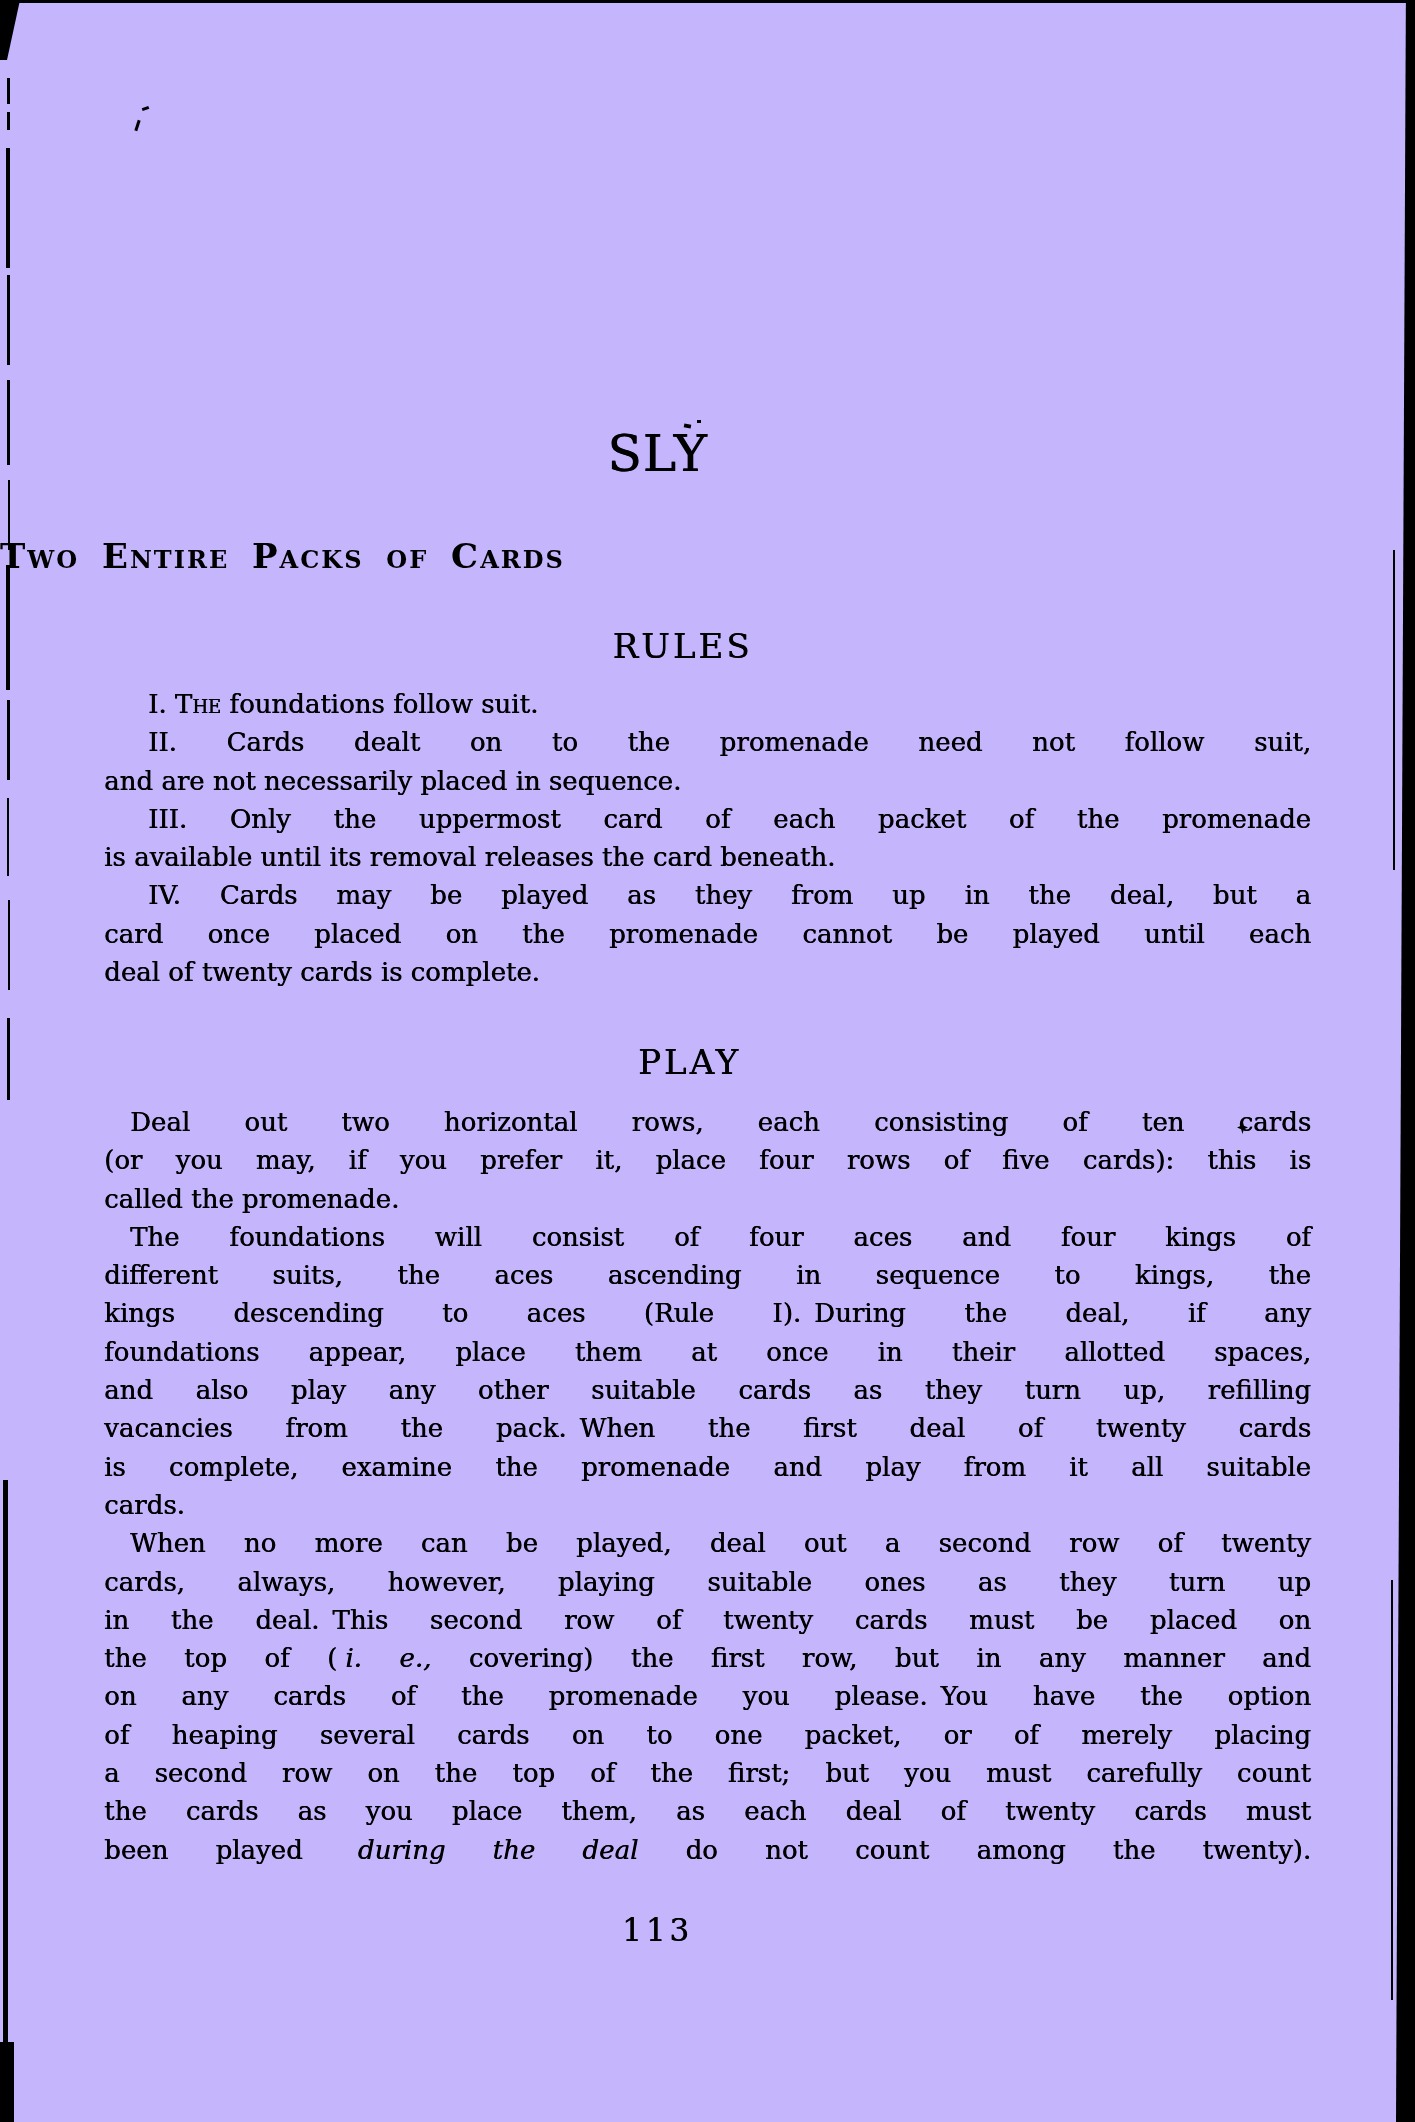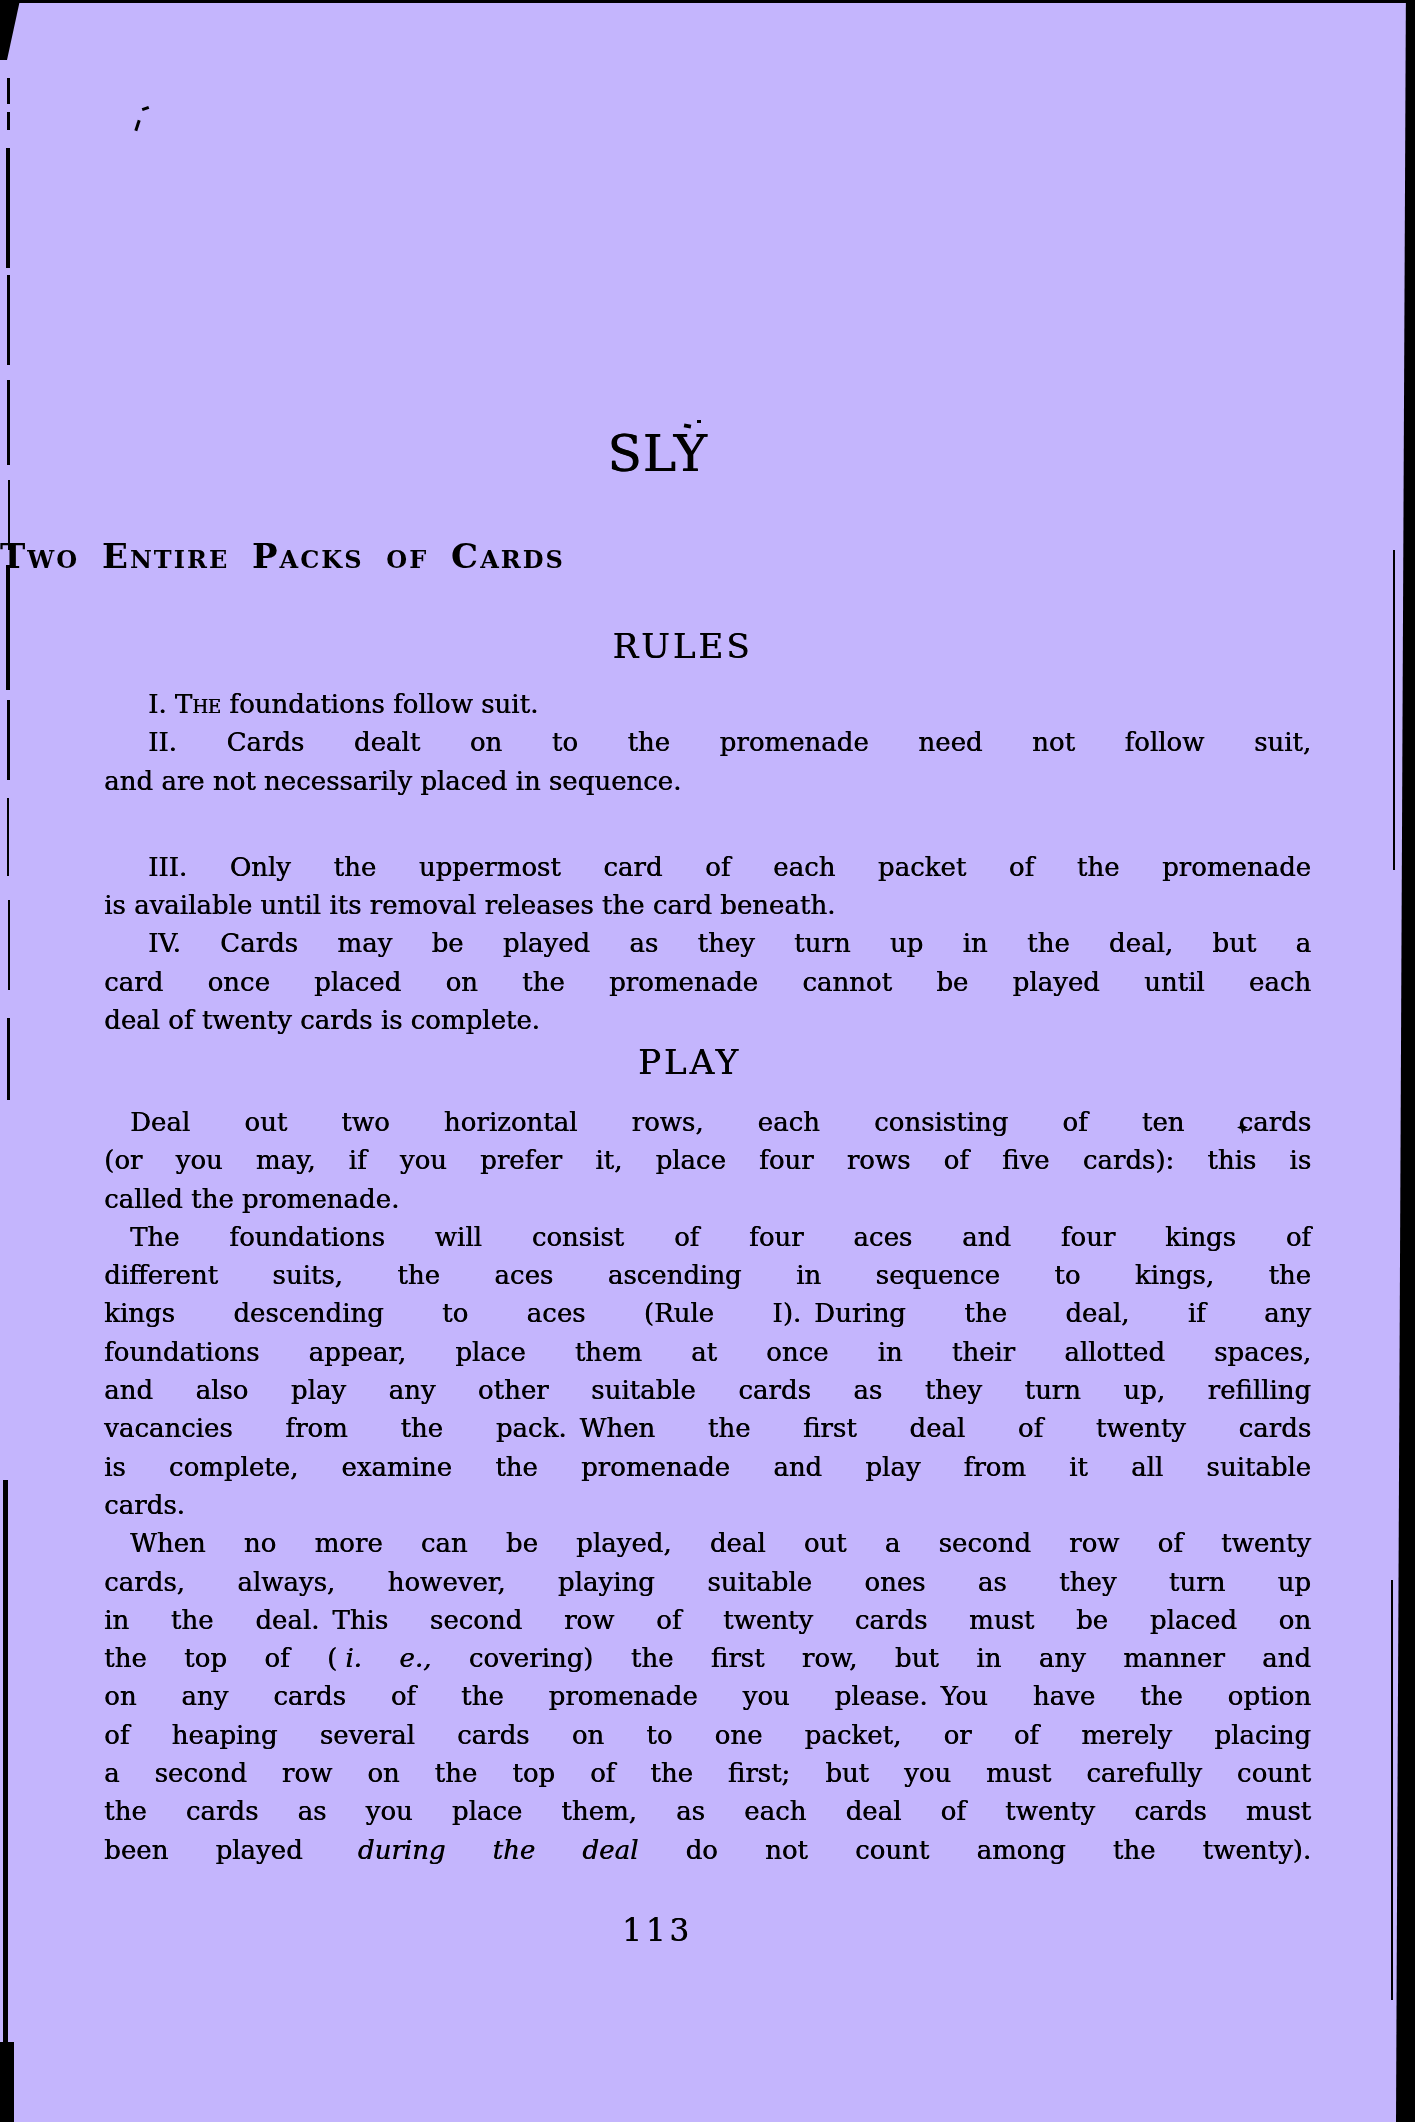--- a/index.html
+++ b/index.html
@@ -102,23 +102,23 @@
   <div class="page-title">SLY</div>
 
   <div class="subtitle">Two Entire Packs of Cards</div>
 
   <div class="sec-heading" id="rules-heading">RULES</div>
 
   <div class="body-block" id="rules-block">
       <div class="tline tlast" style="text-indent: 44px;"><span>I. T</span><span class="sc">he</span><span> foundations follow suit.</span></div>
       <div class="tline" style="text-indent: 44px;"><span>II. Cards dealt on to the promenade need not follow suit,</span></div>
       <div class="tline tlast"><span>and are not necessarily placed in sequence.</span></div>
-      <div class="tline" style="text-indent: 44px; margin-top: 48px;"><span>III. Only the uppermost card of each packet of the promenade</span></div>
+      <div class="tline" style="text-indent: 44px;"><span>III. Only the uppermost card of each packet of the promenade</span></div>
       <div class="tline tlast"><span>is available until its removal releases the card beneath.</span></div>
-      <div class="tline" style="text-indent: 44px;"><span>IV. Cards may be played as they turn up in the deal, but a</span></div>
+      <div class="tline" style="text-indent: 44px;"><span>IV. Cards may be played as they from up in the deal, but a</span></div>
       <div class="tline"><span>card once placed on the promenade cannot be played until each</span></div>
       <div class="tline tlast"><span>deal of twenty cards is complete.</span></div>
     </div>
 
   <div class="sec-heading" id="play-heading">PLAY</div>
 
   <div class="body-block" id="play-block">
       <div class="tline" style="text-indent: 26px;"><span>Deal out two horizontal rows, each consisting of ten cards</span></div>
       <div class="tline"><span>(or you may, if you prefer it, place four rows of five cards): this is</span></div>
       <div class="tline tlast"><span>called the promenade.</span></div>

